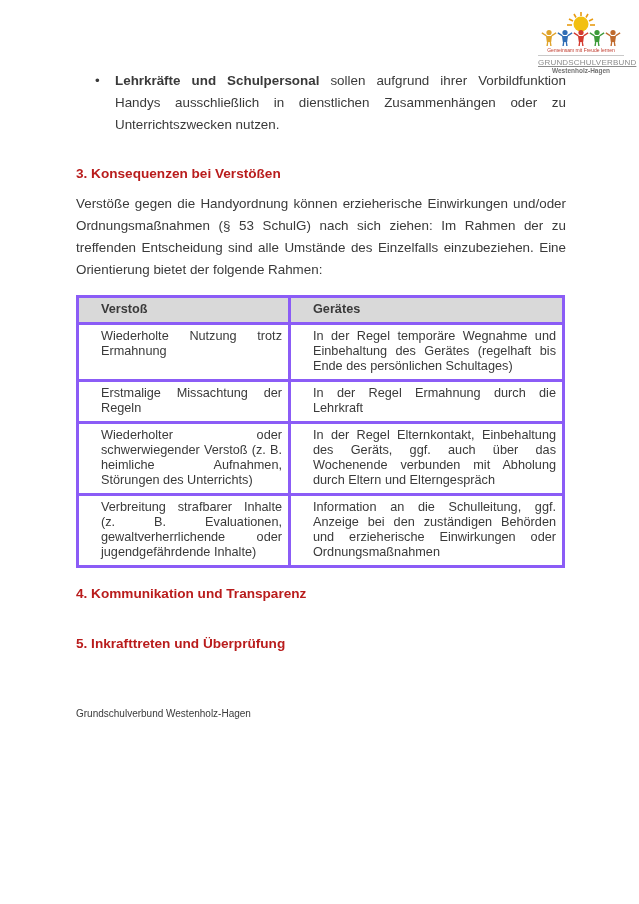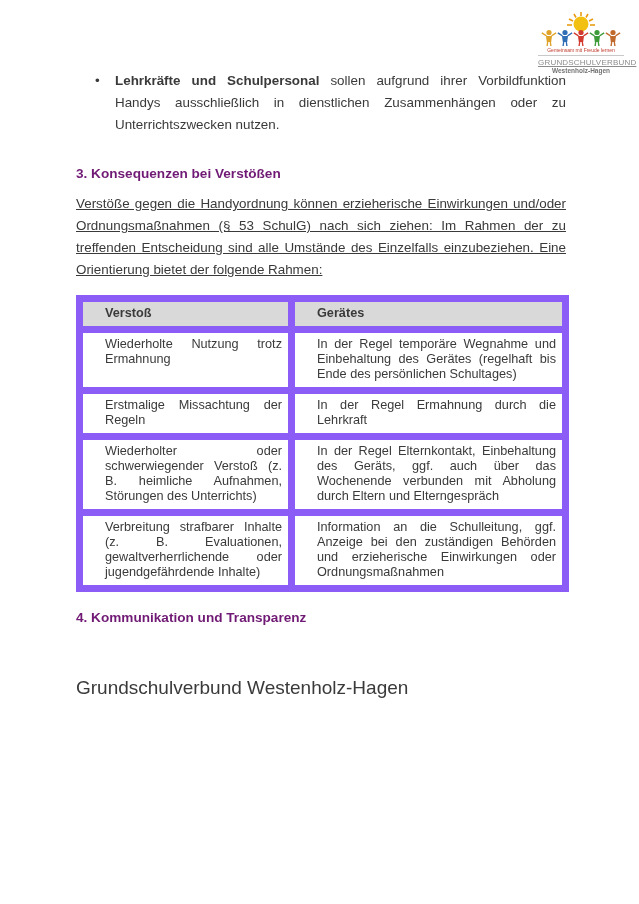--- a/index.html
+++ b/index.html
@@ -67,55 +67,54 @@
     font-size: 13.4px;
     line-height: 22px;
   }
   .bullet-text { flex: 1; }
   .bullet-text b { font-weight: bold; }
   h2.sec-heading {
     font-size: 13.6px;
     line-height: 20px;
     font-weight: bold;
     margin: 28px 0 0 0;
-    color: #701a75;
+    color: #b91c1c;
   }
   p.body-par {
     font-size: 13.4px;
     line-height: 22px;
     text-align: justify;
     margin: 9px 0 0 0;
-    text-decoration: underline;
   }
   
   table.rules {
     border-collapse: collapse;
     width: 486px;
     margin-top: 14px;
     table-layout: fixed;
   }
   table.rules th, table.rules td {
-    border: 7px solid #8b5cf6;
+    border: 3px solid #8b5cf6;
     font-size: 12.7px;
     line-height: 15px;
     padding: 4px 6px 5px 22px;
     vertical-align: top;
     text-align: left;
     margin-left: 38px;
   }
   table.rules td { text-align: justify; }
   table.rules th {
     background: var(--table-header-bg, #d9d9d9);
     font-weight: bold;
   }
   table.rules col.c1 { width: 212px; }
   table.rules col.c2 { width: 274px; }
   
   .footer-org {
-    font-size: 19px;
+    font-size: 10px;
     line-height: 20px;
     margin-top: 50px;
   }
 </style>
 </head>
 <body>
 
 <div class="page">
 
   <div class="logo">
@@ -218,17 +217,18 @@
           </tr>
           <tr>
             <td>Verbreitung strafbarer Inhalte (z. B. Evaluationen, gewaltverherrlichende oder jugendgefährdende Inhalte)</td>
             <td>Information an die Schulleitung, ggf. Anzeige bei den zuständigen Behörden und erzieherische Einwirkungen oder Ordnungsmaßnahmen</td>
           </tr>
         </tbody>
     </table>
 
     <h2 class="sec-heading" style="margin-top:16px">4. Kommunikation und Transparenz</h2>
 
+    <h2 class="sec-heading" style="margin-top:30px">5. Inkrafttreten und Überprüfung</h2>
 
     <div class="footer-org">Grundschulverbund Westenholz-Hagen</div>
 
   </div>
 </div>
 
 </body></html>

